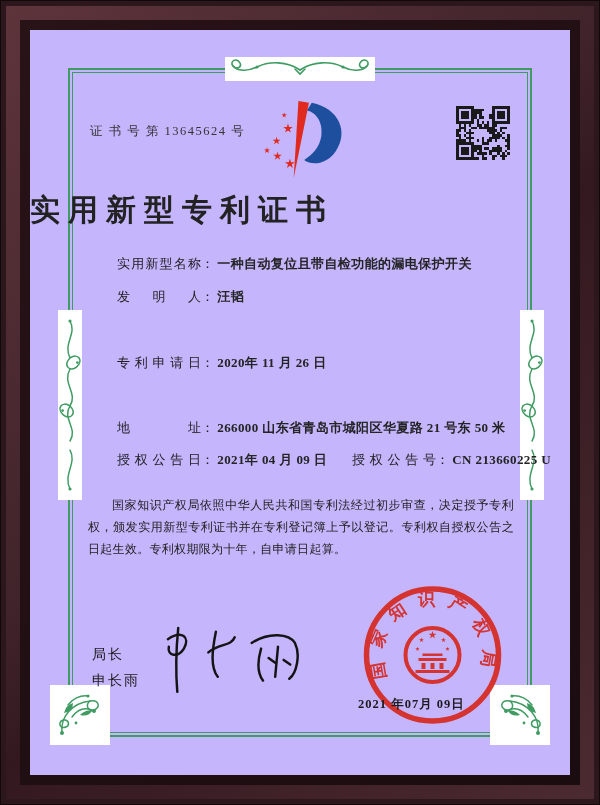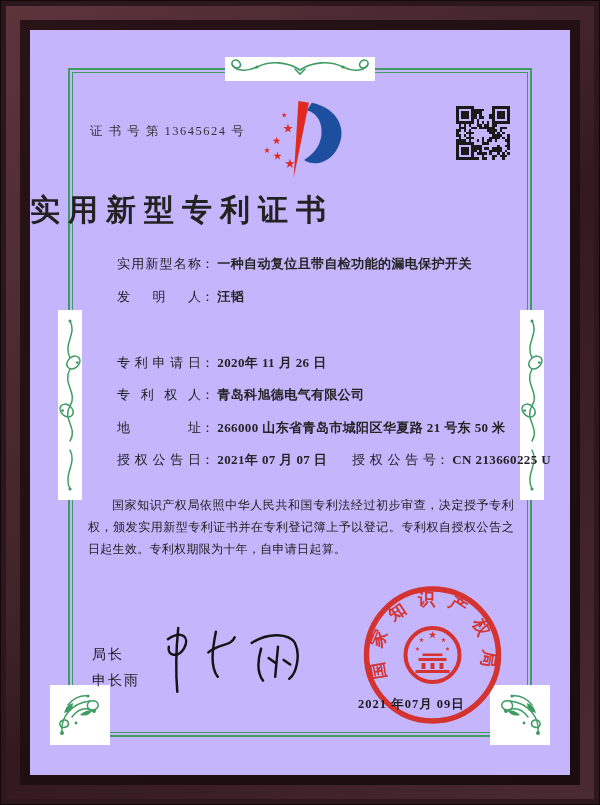--- a/index.html
+++ b/index.html
@@ -425,31 +425,27 @@
       <span class="val">一种自动复位且带自检功能的漏电保护开关</span>
     </div>
     <div class="row r2">
       <span class="lbl">发明人</span><span class="col">：</span>
       <span class="val">汪韬</span>
     </div>
     <div class="row r4">
       <span class="lbl">专利申请日</span><span class="col">：</span>
       <span class="val">2020年 11 月 26 日</span>
     </div>
-    <div class="row r5">
-      <span class="lbl">专利权人</span><span class="col">：</span>
-      <span class="val">青岛科旭德电气有限公司</span>
-    </div>
     <div class="row r6">
       <span class="lbl">地址</span><span class="col">：</span>
       <span class="val">266000 山东省青岛市城阳区华夏路 21 号东 50 米</span>
     </div>
     <div class="row r7">
       <span class="lbl">授权公告日</span><span class="col">：</span>
-      <span class="val">2021年 07 月 07 日</span>
+      <span class="val">2021年 04 月 09 日</span>
       <span class="grant2">
         <span class="lbl">授权公告号</span><span class="col">：</span>
         <span class="val">CN 213660225 U</span>
       </span>
     </div>
 
     <div class="paras">
       <p>国家知识产权局依照中华人民共和国专利法经过初步审查，决定授予专利权，颁发实用新型专利证书并在专利登记簿上予以登记。专利权自授权公告之日起生效。专利权期限为十年，自申请日起算。</p>
     </div>
 

